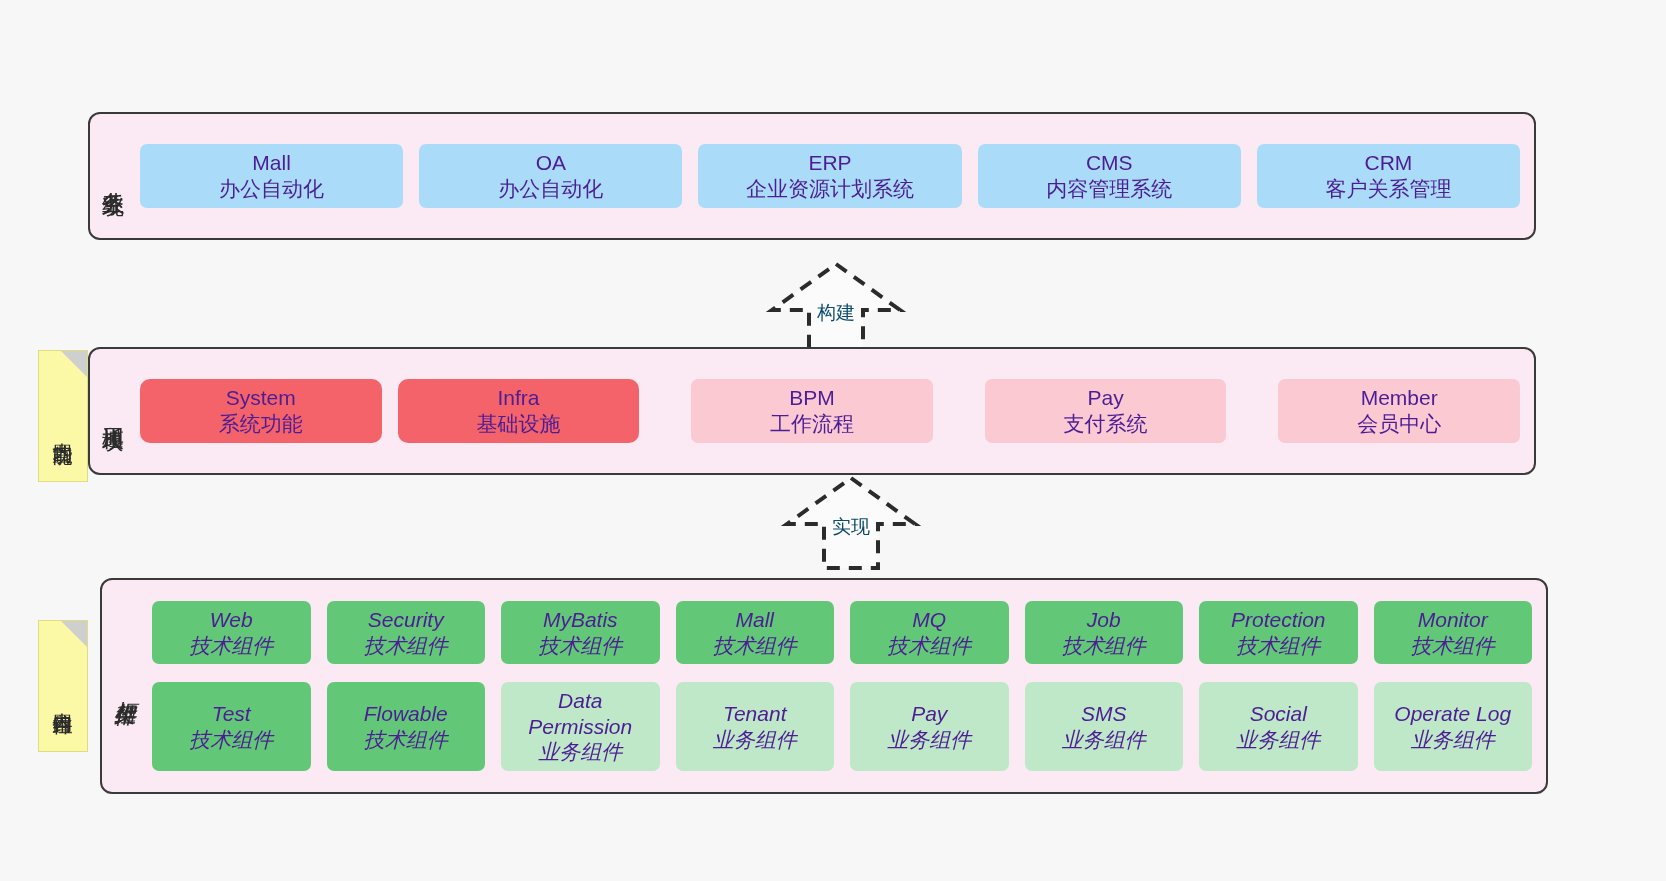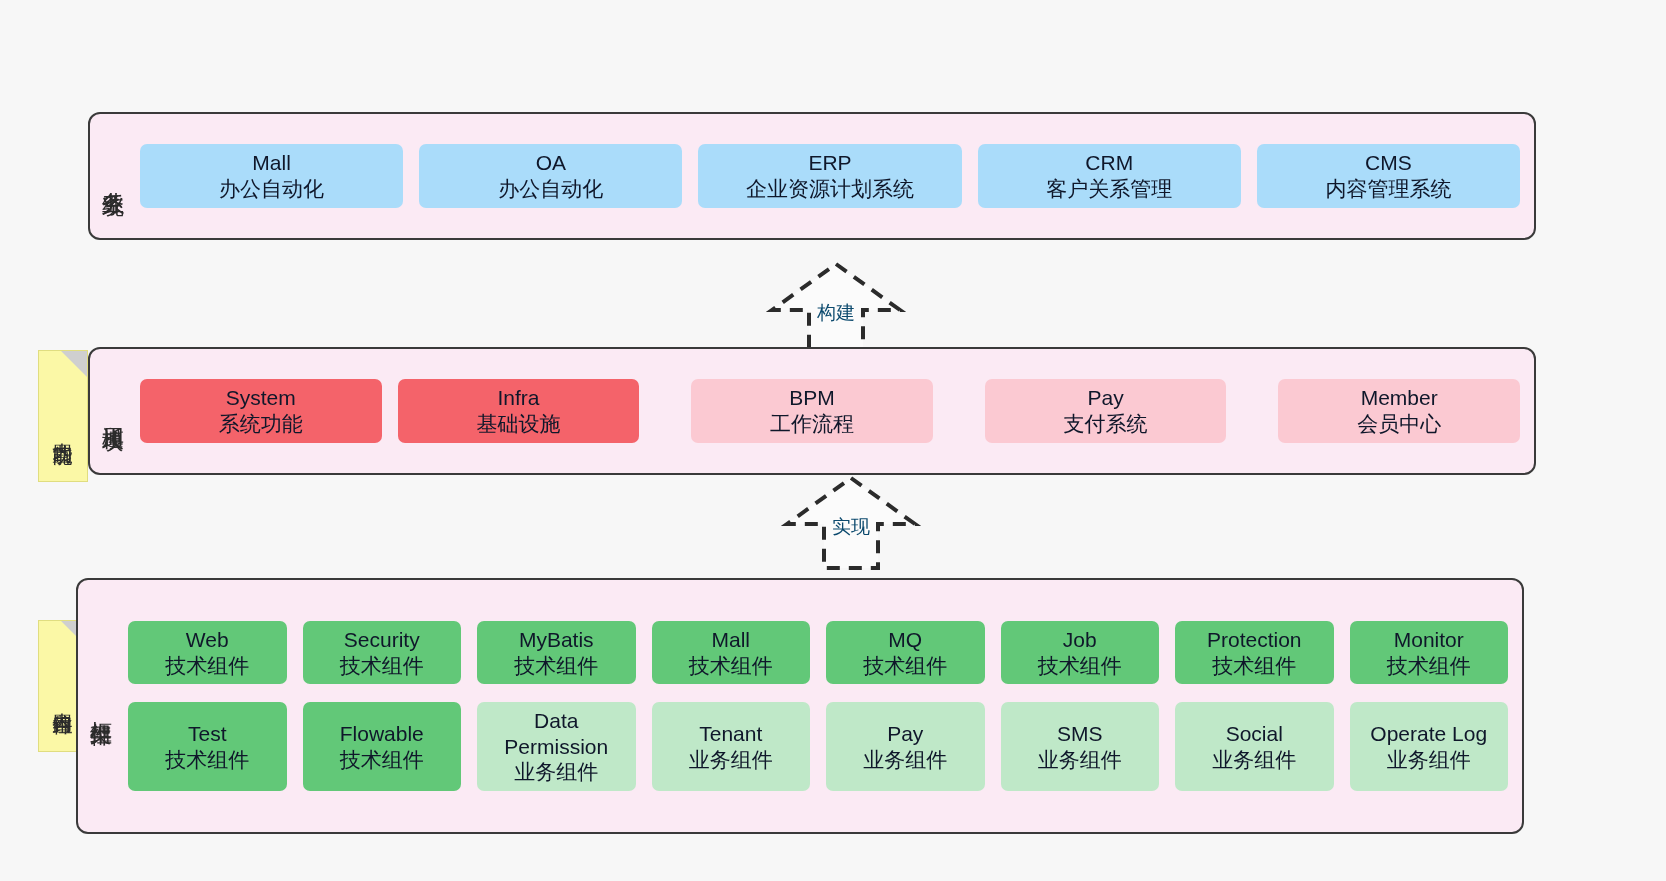--- a/index.html
+++ b/index.html
@@ -66,30 +66,30 @@
     flex: 1 1 0;
     box-sizing: border-box;
     border-radius: 7px;
     display: flex;
     flex-direction: column;
     align-items: center;
     justify-content: center;
     text-align: center;
     font-size: 21px;
     line-height: 1.22;
-    color: #0f172a;
+    color: #4c1d95;
     padding: 6px 4px;
     white-space: pre-line;
   }
   .cell .en { display: block; }
   .cell .cn { display: block; }
 
   
   .c-blue        { background: #aadcfa; }
-  .c-red-strong  { background: #f4636a; }
+  .c-red-strong  { background: #f4636a; border-radius: 10px; }
   .c-red-light   { background: #fbc9d2; margin-left: 36px; }
   .c-green-strong{ background: #62c878; }
   .c-green-light { background: #bfe8c8; }
 
   
   .note {
     position: absolute;
     box-sizing: border-box;
     background: #fbf8a6;
     border: 1px solid #e0dd80;
@@ -150,26 +150,26 @@
         </div>
         <div class="cell c-blue">
           <span class="en">OA</span>
           <span class="cn">办公自动化</span>
         </div>
         <div class="cell c-blue">
           <span class="en">ERP</span>
           <span class="cn">企业资源计划系统</span>
         </div>
         <div class="cell c-blue">
+          <span class="en">CMS</span>
+          <span class="cn">内容管理系统</span>
+        </div>
+        <div class="cell c-blue">
           <span class="en">CRM</span>
           <span class="cn">客户关系管理</span>
-        </div>
-        <div class="cell c-blue">
-          <span class="en">CMS</span>
-          <span class="cn">内容管理系统</span>
         </div>
       </div>
     </div>
   </div>
 
   <div class="arrow" id="arrow-build" style="left:761px; top:258px;">
     <svg viewBox="0 0 150 100" xmlns="http://www.w3.org/2000/svg">
       <path d="M 75 6 L 139 52 L 102 52 L 102 96 L 48 96 L 48 52 L 11 52 Z" fill="#fbfbfb" stroke="#2b2b2b" stroke-width="4" stroke-dasharray="13,9" stroke-linejoin="miter"></path>
     </svg>
     <div class="arrow-label">构建</div>
@@ -211,21 +211,21 @@
     <svg viewBox="0 0 150 100" xmlns="http://www.w3.org/2000/svg">
       <path d="M 75 6 L 139 52 L 102 52 L 102 96 L 48 96 L 48 52 L 11 52 Z" fill="#fbfbfb" stroke="#2b2b2b" stroke-width="4" stroke-dasharray="13,9" stroke-linejoin="miter"></path>
     </svg>
     <div class="arrow-label">实现</div>
   </div>
 
   <div class="note" id="note-builtin-component" style="left:38px; top:620px; width:50px; height:132px;">
     <span>内置组件</span>
   </div>
 
-  <div class="layer" id="layer-framework" style="left:76px; top:578px; width:1448px; height:256px;">
+  <div class="layer" id="layer-framework" style="left:100px; top:578px; width:1448px; height:216px;font-style:italic;">
     <div class="layer-title">框架组件</div>
     <div class="layer-body">
 
       <div class="row">
         <div class="cell c-green-strong">
           <span class="en">Web</span>
           <span class="cn">技术组件</span>
         </div>
         <div class="cell c-green-strong">
           <span class="en">Security</span>

